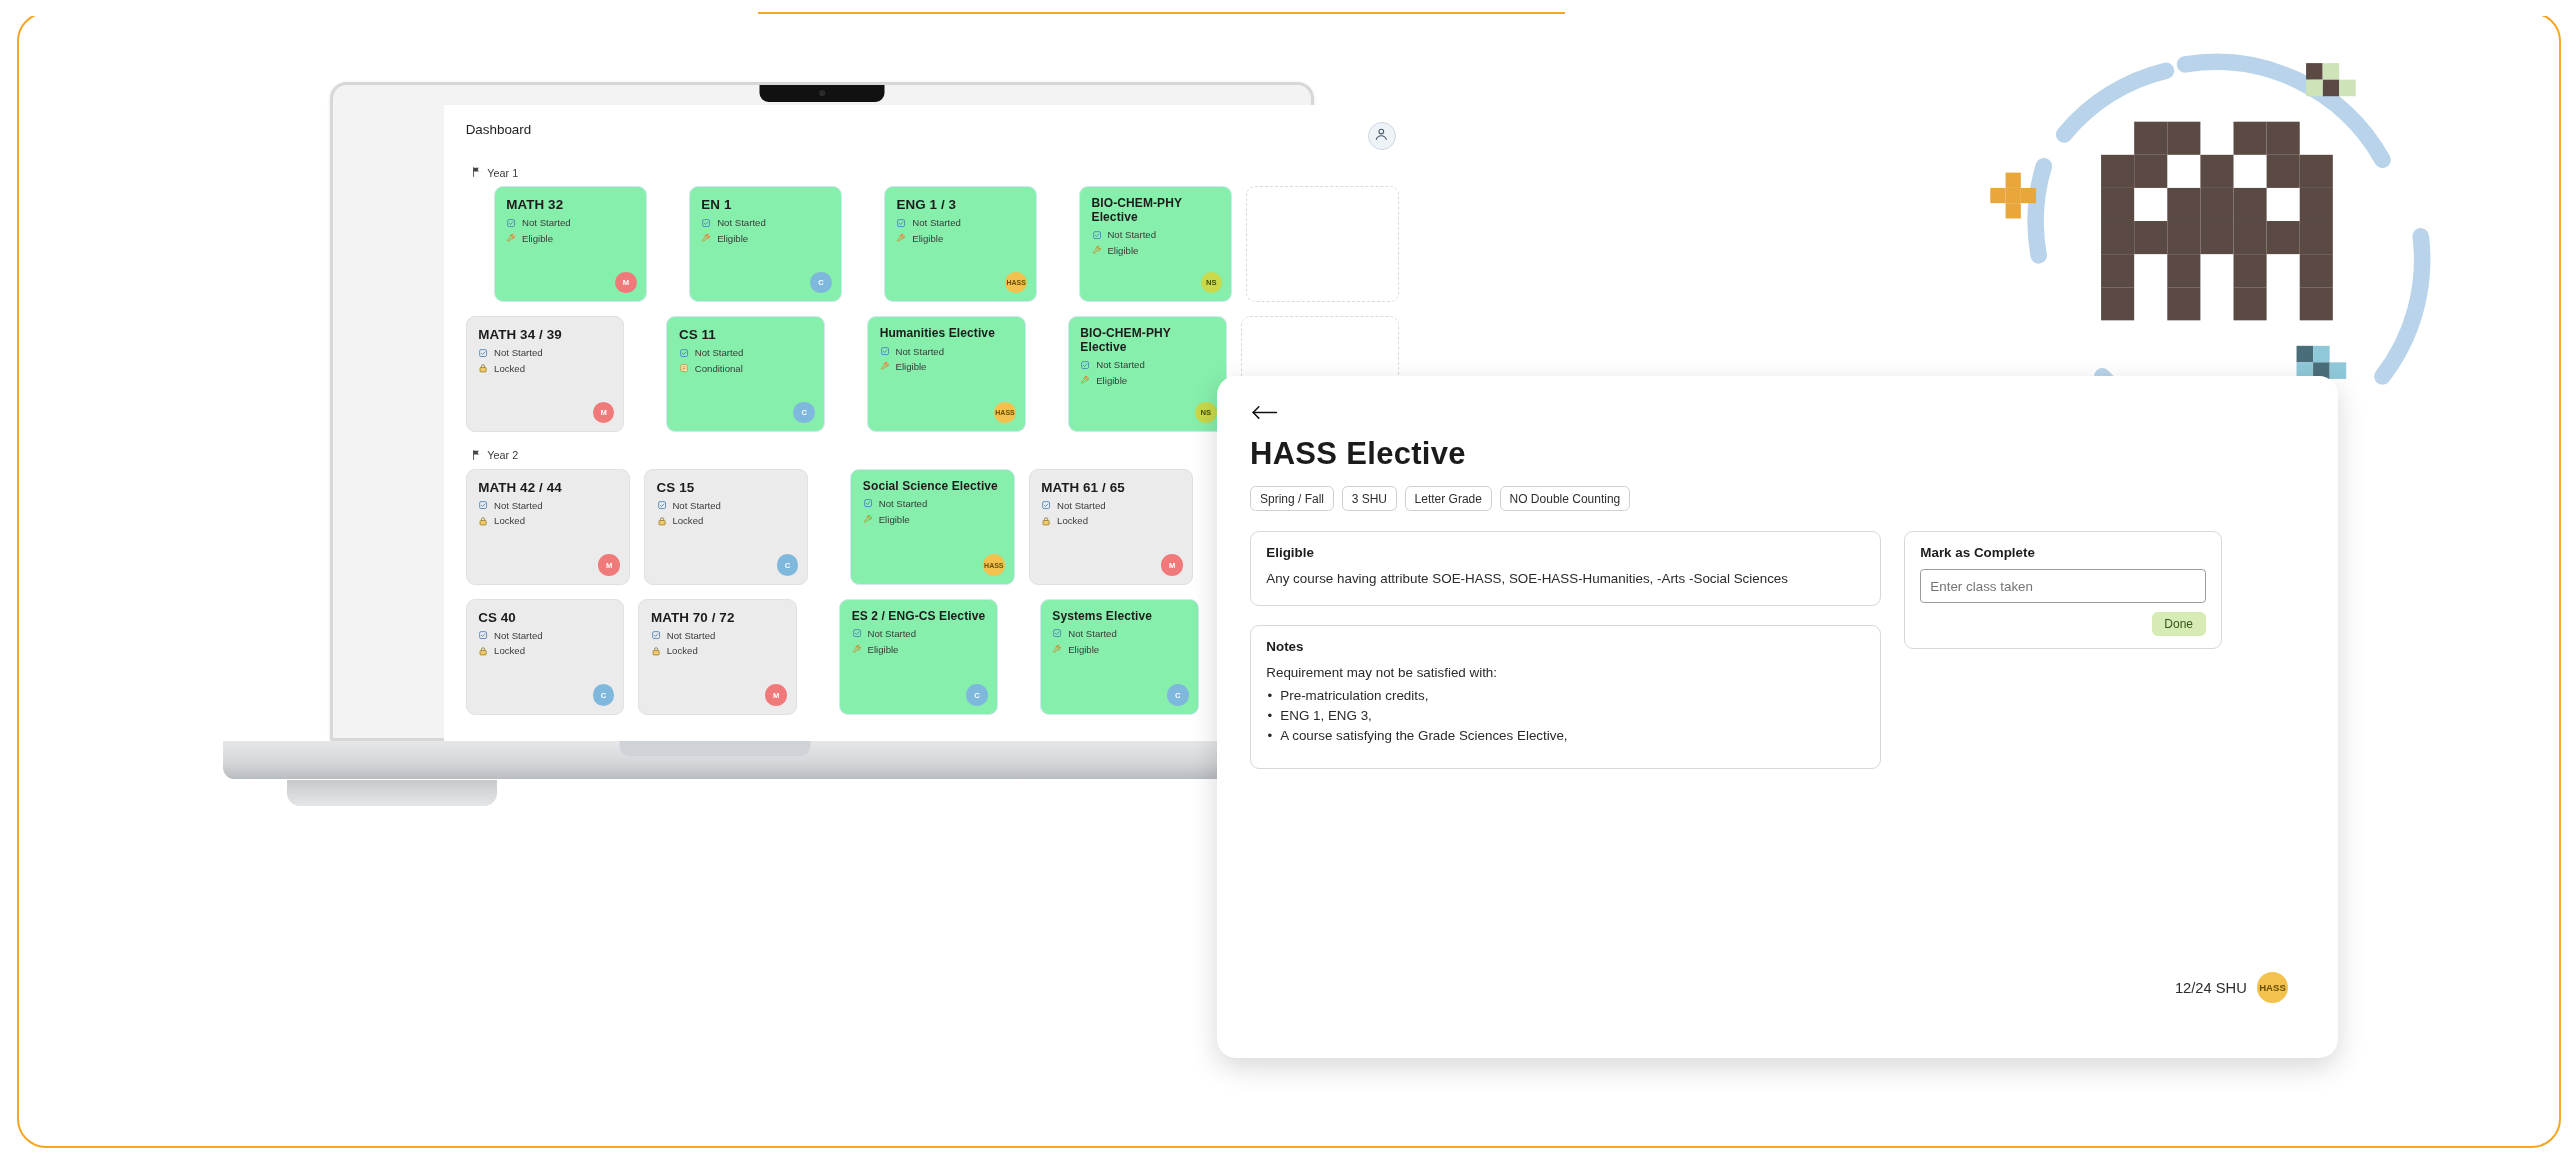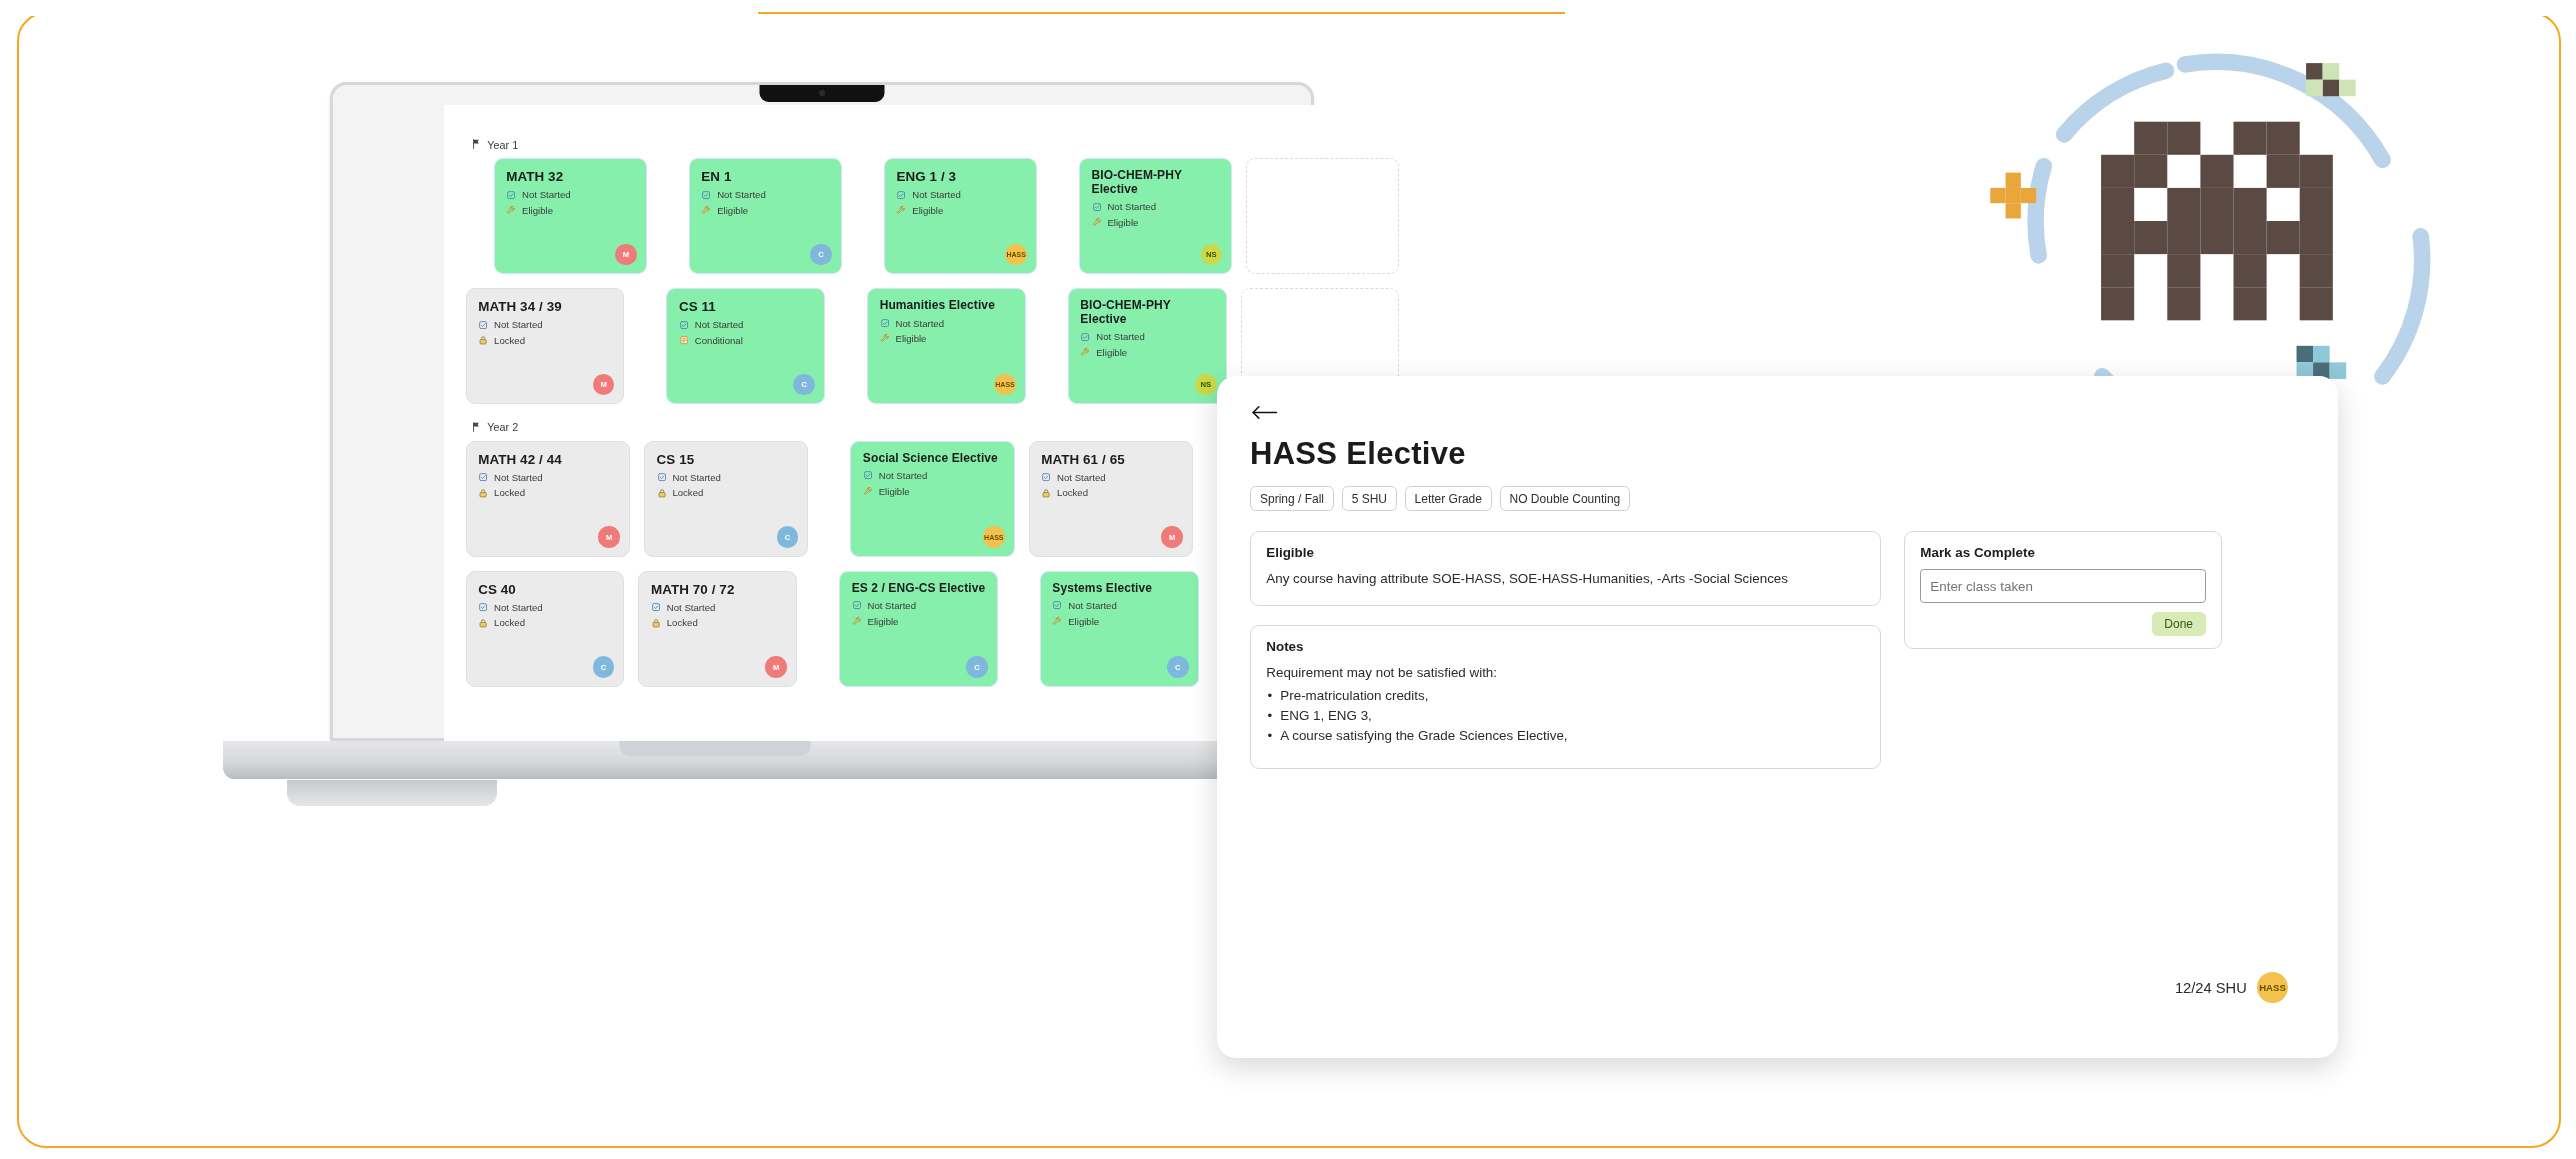--- a/index.html
+++ b/index.html
@@ -268,20 +268,31 @@
   <div class="frame-top-edge"></div>
   <div class="page-frame"></div>
 
   <div class="laptop">
     <div class="laptop-lid">
       <div class="laptop-notch"></div>
       <div class="laptop-camera"></div>
 
       <div class="laptop-screen">
         <div class="dash">
+          <div class="dash-header">
+            <div class="dash-title">Dashboard</div>
+            <div class="avatar-btn">
+              <span>
+                <svg viewBox="0 0 24 24" fill="none" stroke="#4a5a6a" stroke-width="1.6">
+                  <circle cx="12" cy="8" r="3.4"></circle>
+                  <path d="M4.5 20c1.2-4 4.2-6 7.5-6s6.3 2 7.5 6"></path>
+                </svg>
+              </span>
+            </div>
+          </div>
 
           <div id="dash-grid">
               <div class="year-row">
                 <span><svg class="flag" viewBox="0 0 16 18" fill="none" stroke="#444" stroke-width="1.4">
                     <path d="M4 17V2"></path>
                     <path d="M4 2.6h8.4l-2 3 2 3H4" fill="#444" stroke="none"></path>
                   </svg></span>
                 <span class="year-label">Year 1</span>
               </div>
               <div class="grid-row">
@@ -772,21 +783,21 @@
       <svg viewBox="0 0 46 30" fill="none" stroke="#111" stroke-width="2.4" stroke-linecap="round" stroke-linejoin="round">
         <path d="M42 15H5"></path>
           <path d="M14 6 L5 15 L14 24"></path>
       </svg>
     </span>
 
     <div class="panel-title">HASS Elective</div>
 
     <div class="chips" id="panel-chips">
         <span class="chip">Spring / Fall</span>
-        <span class="chip">5 SHU</span>
+        <span class="chip">3 SHU</span>
         <span class="chip">Letter Grade</span>
         <span class="chip">NO Double Counting</span>
       </div>
 
     <div class="panel-body">
       <div class="panel-left">
 
 
         <div class="box">
           <div class="box-title">Eligible</div>

